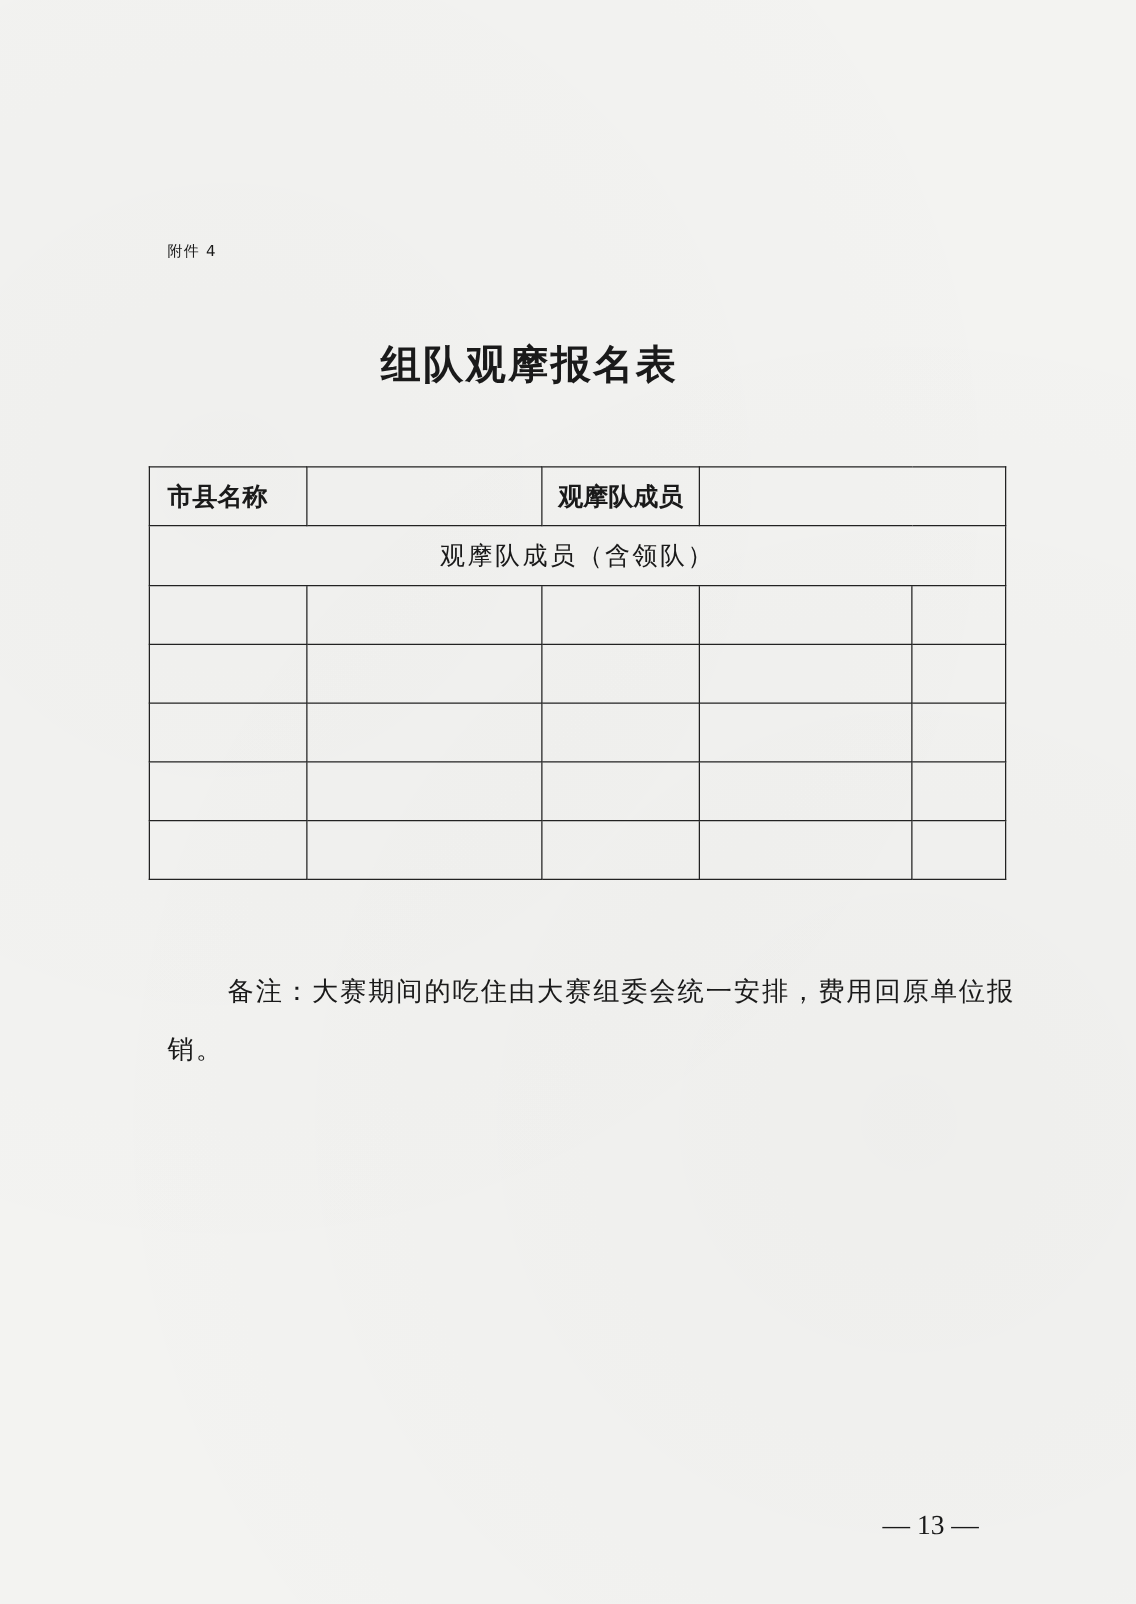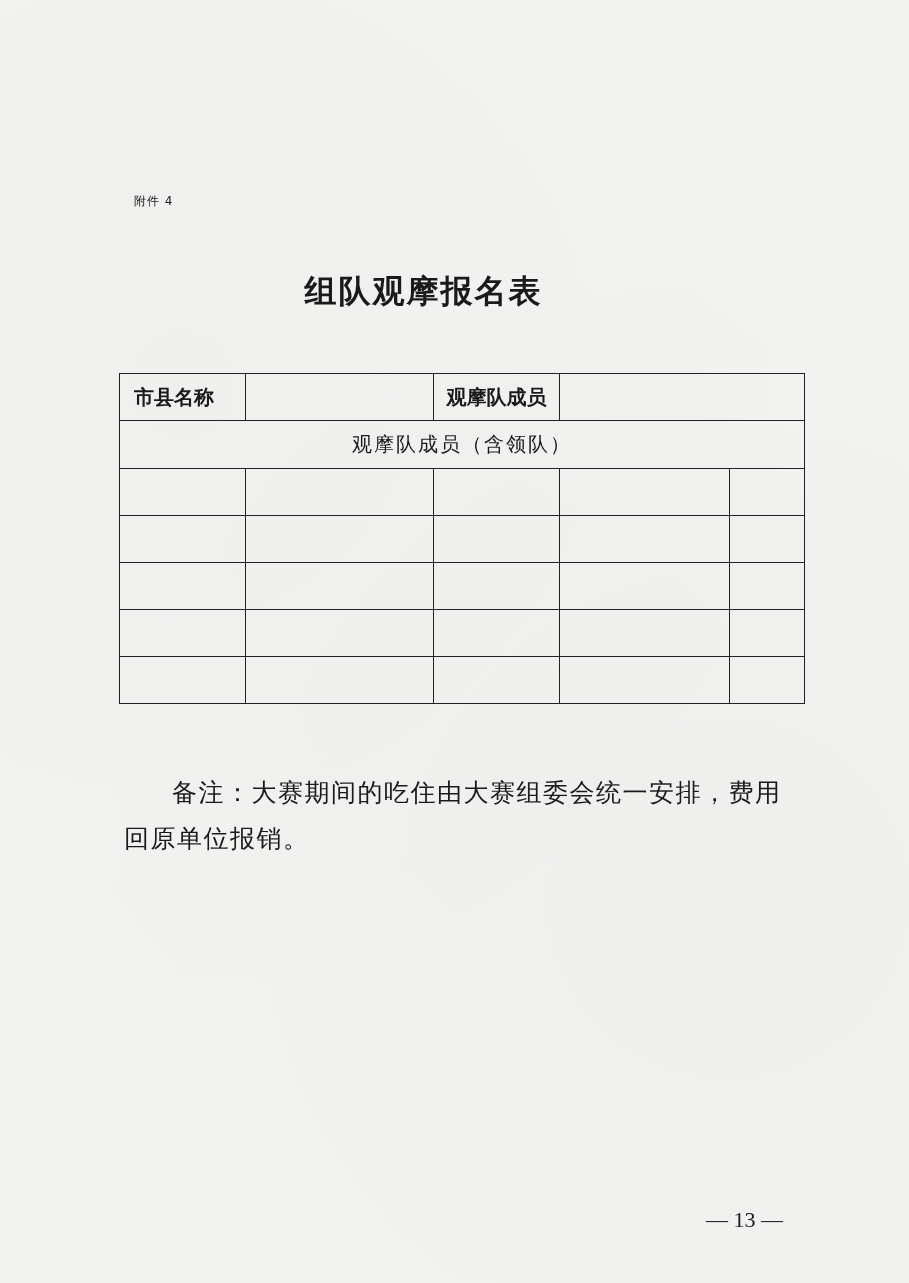--- a/index.html
+++ b/index.html
@@ -36,22 +36,22 @@
     font-size: 20px; padding: 0;
   }
   .row-top td { height: 46px; }
   .row-span td { height: 47px; }
   .row-head td { height: 46px; }
   .row-data td { height: 46px; }
   .bold { font-weight: bold; }
   .left-label { text-align: left !important; padding-left: 14px !important; }
   .span-title { font-size: 20px !important; letter-spacing: 2px; }
   .note {
-    position: absolute; left: 124px; top: 770px; width: 680px;
-    font-size: 25px; line-height: 46px; letter-spacing: 1.5px;
+    position: absolute; left: 134px; top: 770px; width: 680px;
+    font-size: 21px; line-height: 46px; letter-spacing: 1.5px;
     text-indent: 48px;
   }
   .page-num {
     position: absolute; left: 706px; top: 1207px;
     font-family: Liberation Serif, serif;
     font-size: 22px;
   }
 </style>
 </head>
 <body>

